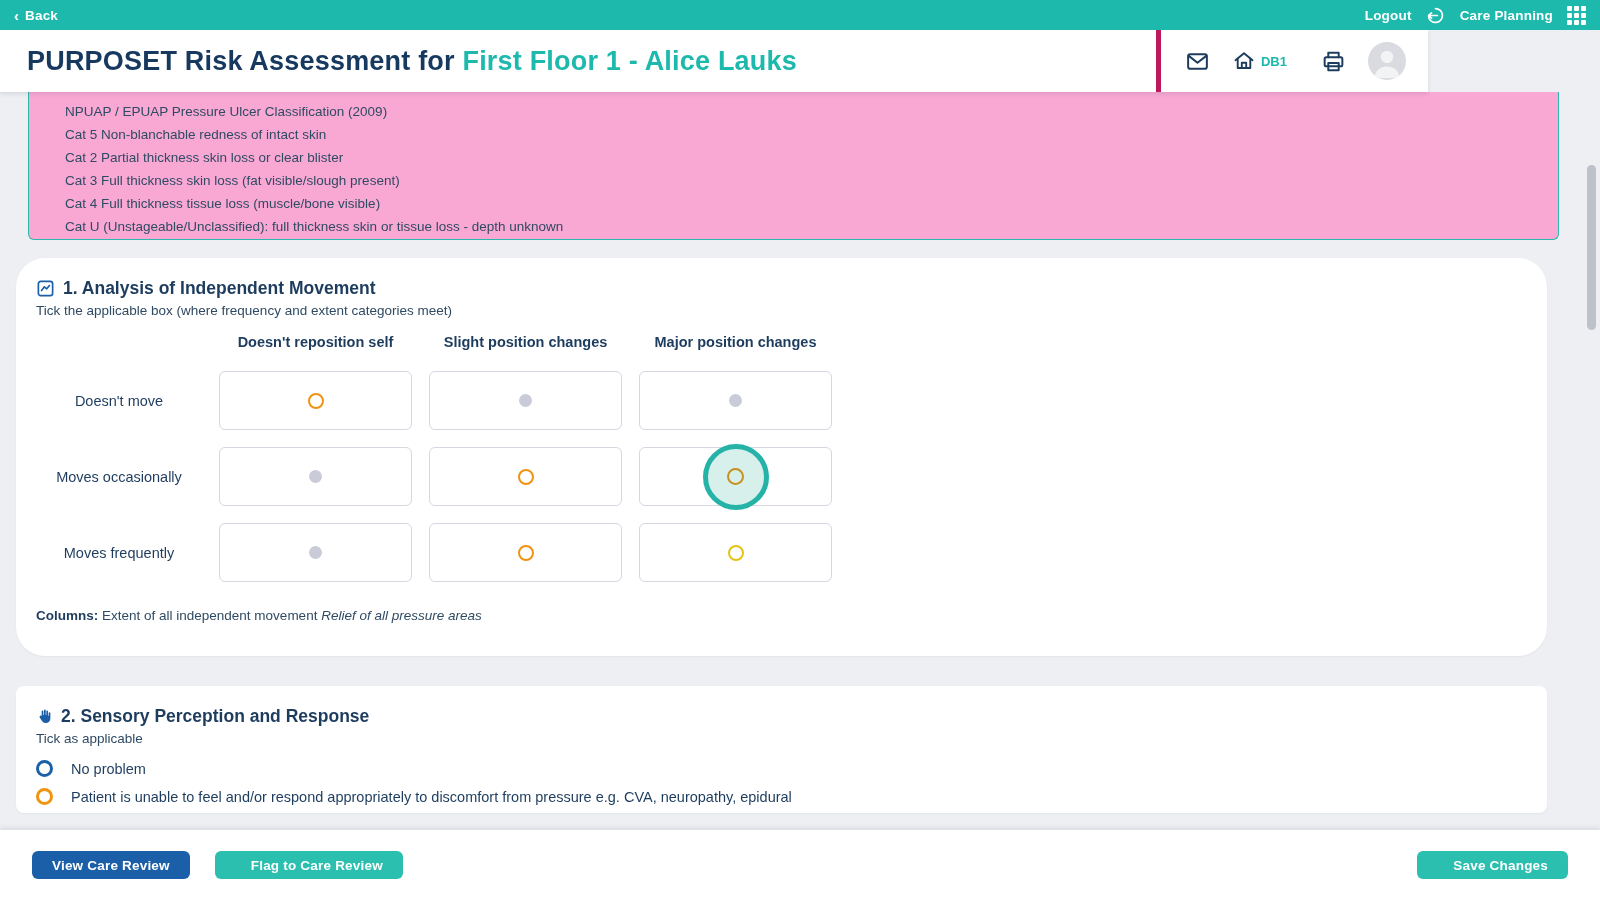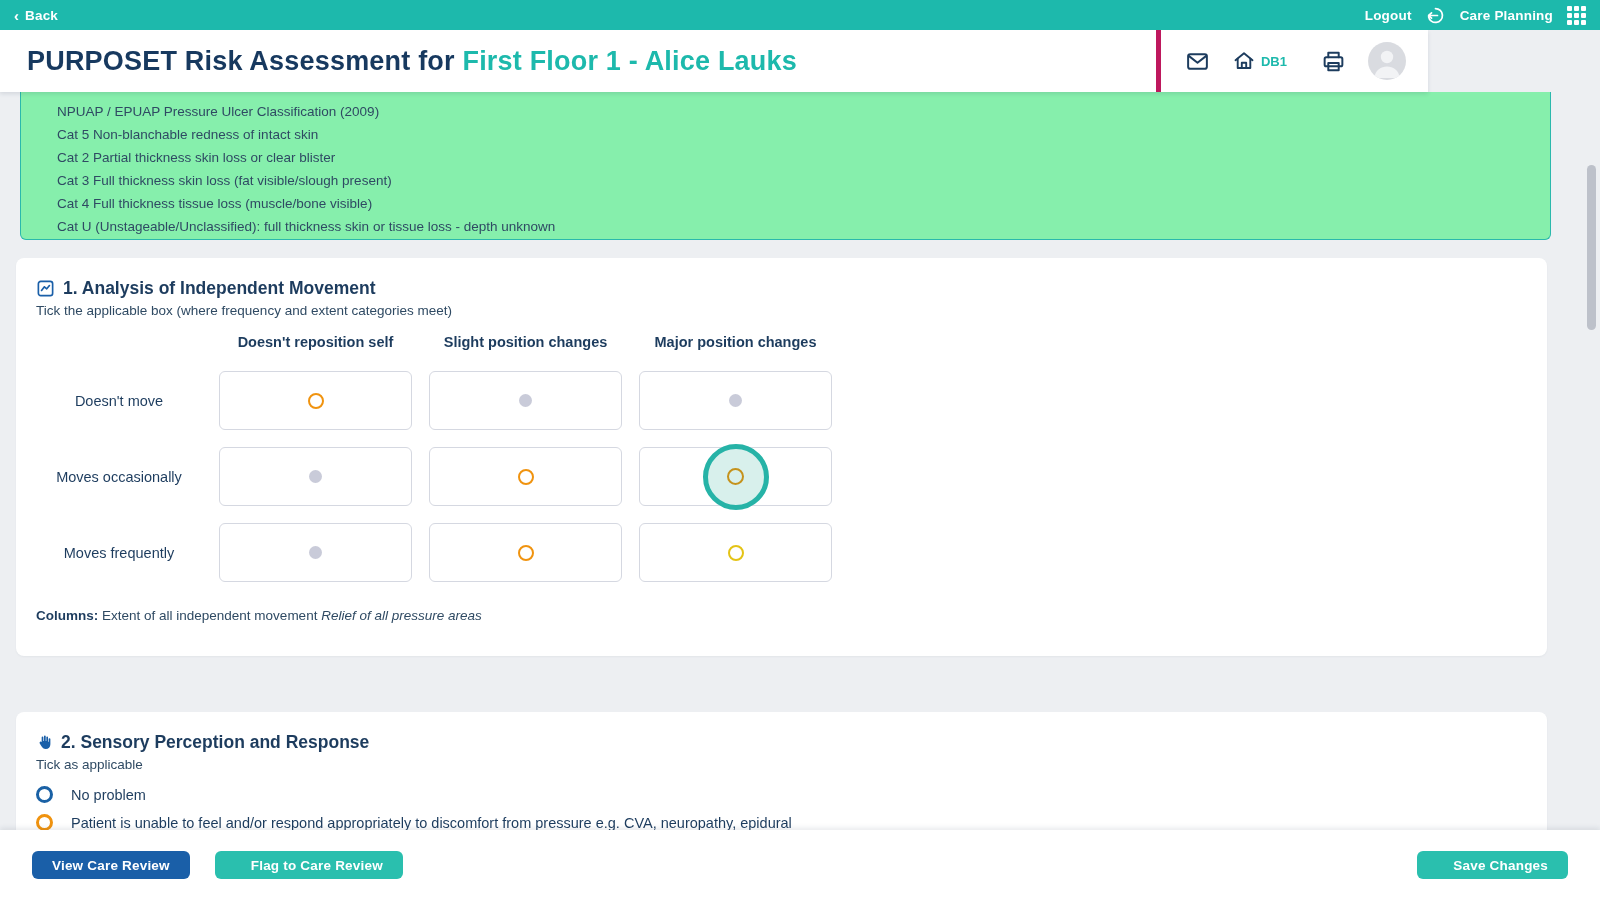--- a/index.html
+++ b/index.html
@@ -24,29 +24,29 @@
   .pagehead h1 .subject { color:#1db9ac; }
   .headicons { position:absolute; right:0; top:0; height:62px; display:flex; align-items:center;
     gap:22px; padding:0 22px 0 24px; border-left:5px solid #be185d; }
   .hicon { display:flex; align-items:center; gap:5px; cursor:pointer; }
   .db-label { color:#1db9ac; font-size:13px; font-weight:700; }
   .avatar { width:38px; height:38px; border-radius:50%; background:#d9dbe0; overflow:hidden; cursor:pointer; }
 
   
   .content { position:absolute; left:0; top:92px; width:1600px; height:738px; background:#edeff2; }
 
-  .classbox { position:absolute; left:20px; top:0; width:1531px; height:148px;
-    background:#86efac; border:1px solid #2bb8ac; border-top:none; border-radius:0 0 6px 6px;
+  .classbox { position:absolute; left:28px; top:0; width:1531px; height:148px;
+    background:#f9a8d4; border:1px solid #2bb8ac; border-top:none; border-radius:0 0 6px 6px;
     padding:8px 20px 0 36px; }
   .classbox p { font-size:13.5px; color:#2f4a63; line-height:23px; }
 
   .card { position:absolute; left:16px; width:1531px; background:#fff; border-radius:8px;
     box-shadow:0 1px 2px rgba(30,50,80,.05); padding:20px; }
-  .card1 { top:166px; height:398px; }
-  .card2 { top:620px; height:127px; overflow:hidden; }
+  .card1 { top:166px; height:398px;border-radius:29px; }
+  .card2 { top:594px; height:127px; overflow:hidden; }
 
   .sec-title { display:flex; align-items:center; gap:8px; font-size:17.5px; font-weight:700; color:#1d3c5e; }
   .sec-sub { font-size:13.5px; color:#2f4a63; margin-top:4px; }
 
   
   .matrix { margin-top:16px; display:grid; grid-template-columns:166px repeat(3,193px);
     column-gap:17px; row-gap:17px; align-items:center; }
   .colhead { text-align:center; font-size:14.5px; font-weight:700; color:#1d3c5e; padding-bottom:4px; }
   .rowlab { text-align:center; font-size:14.5px; color:#1d3c5e; }
   .cellbox { height:59px; border:1px solid #d5d8e1; border-radius:6px; background:#fff;

